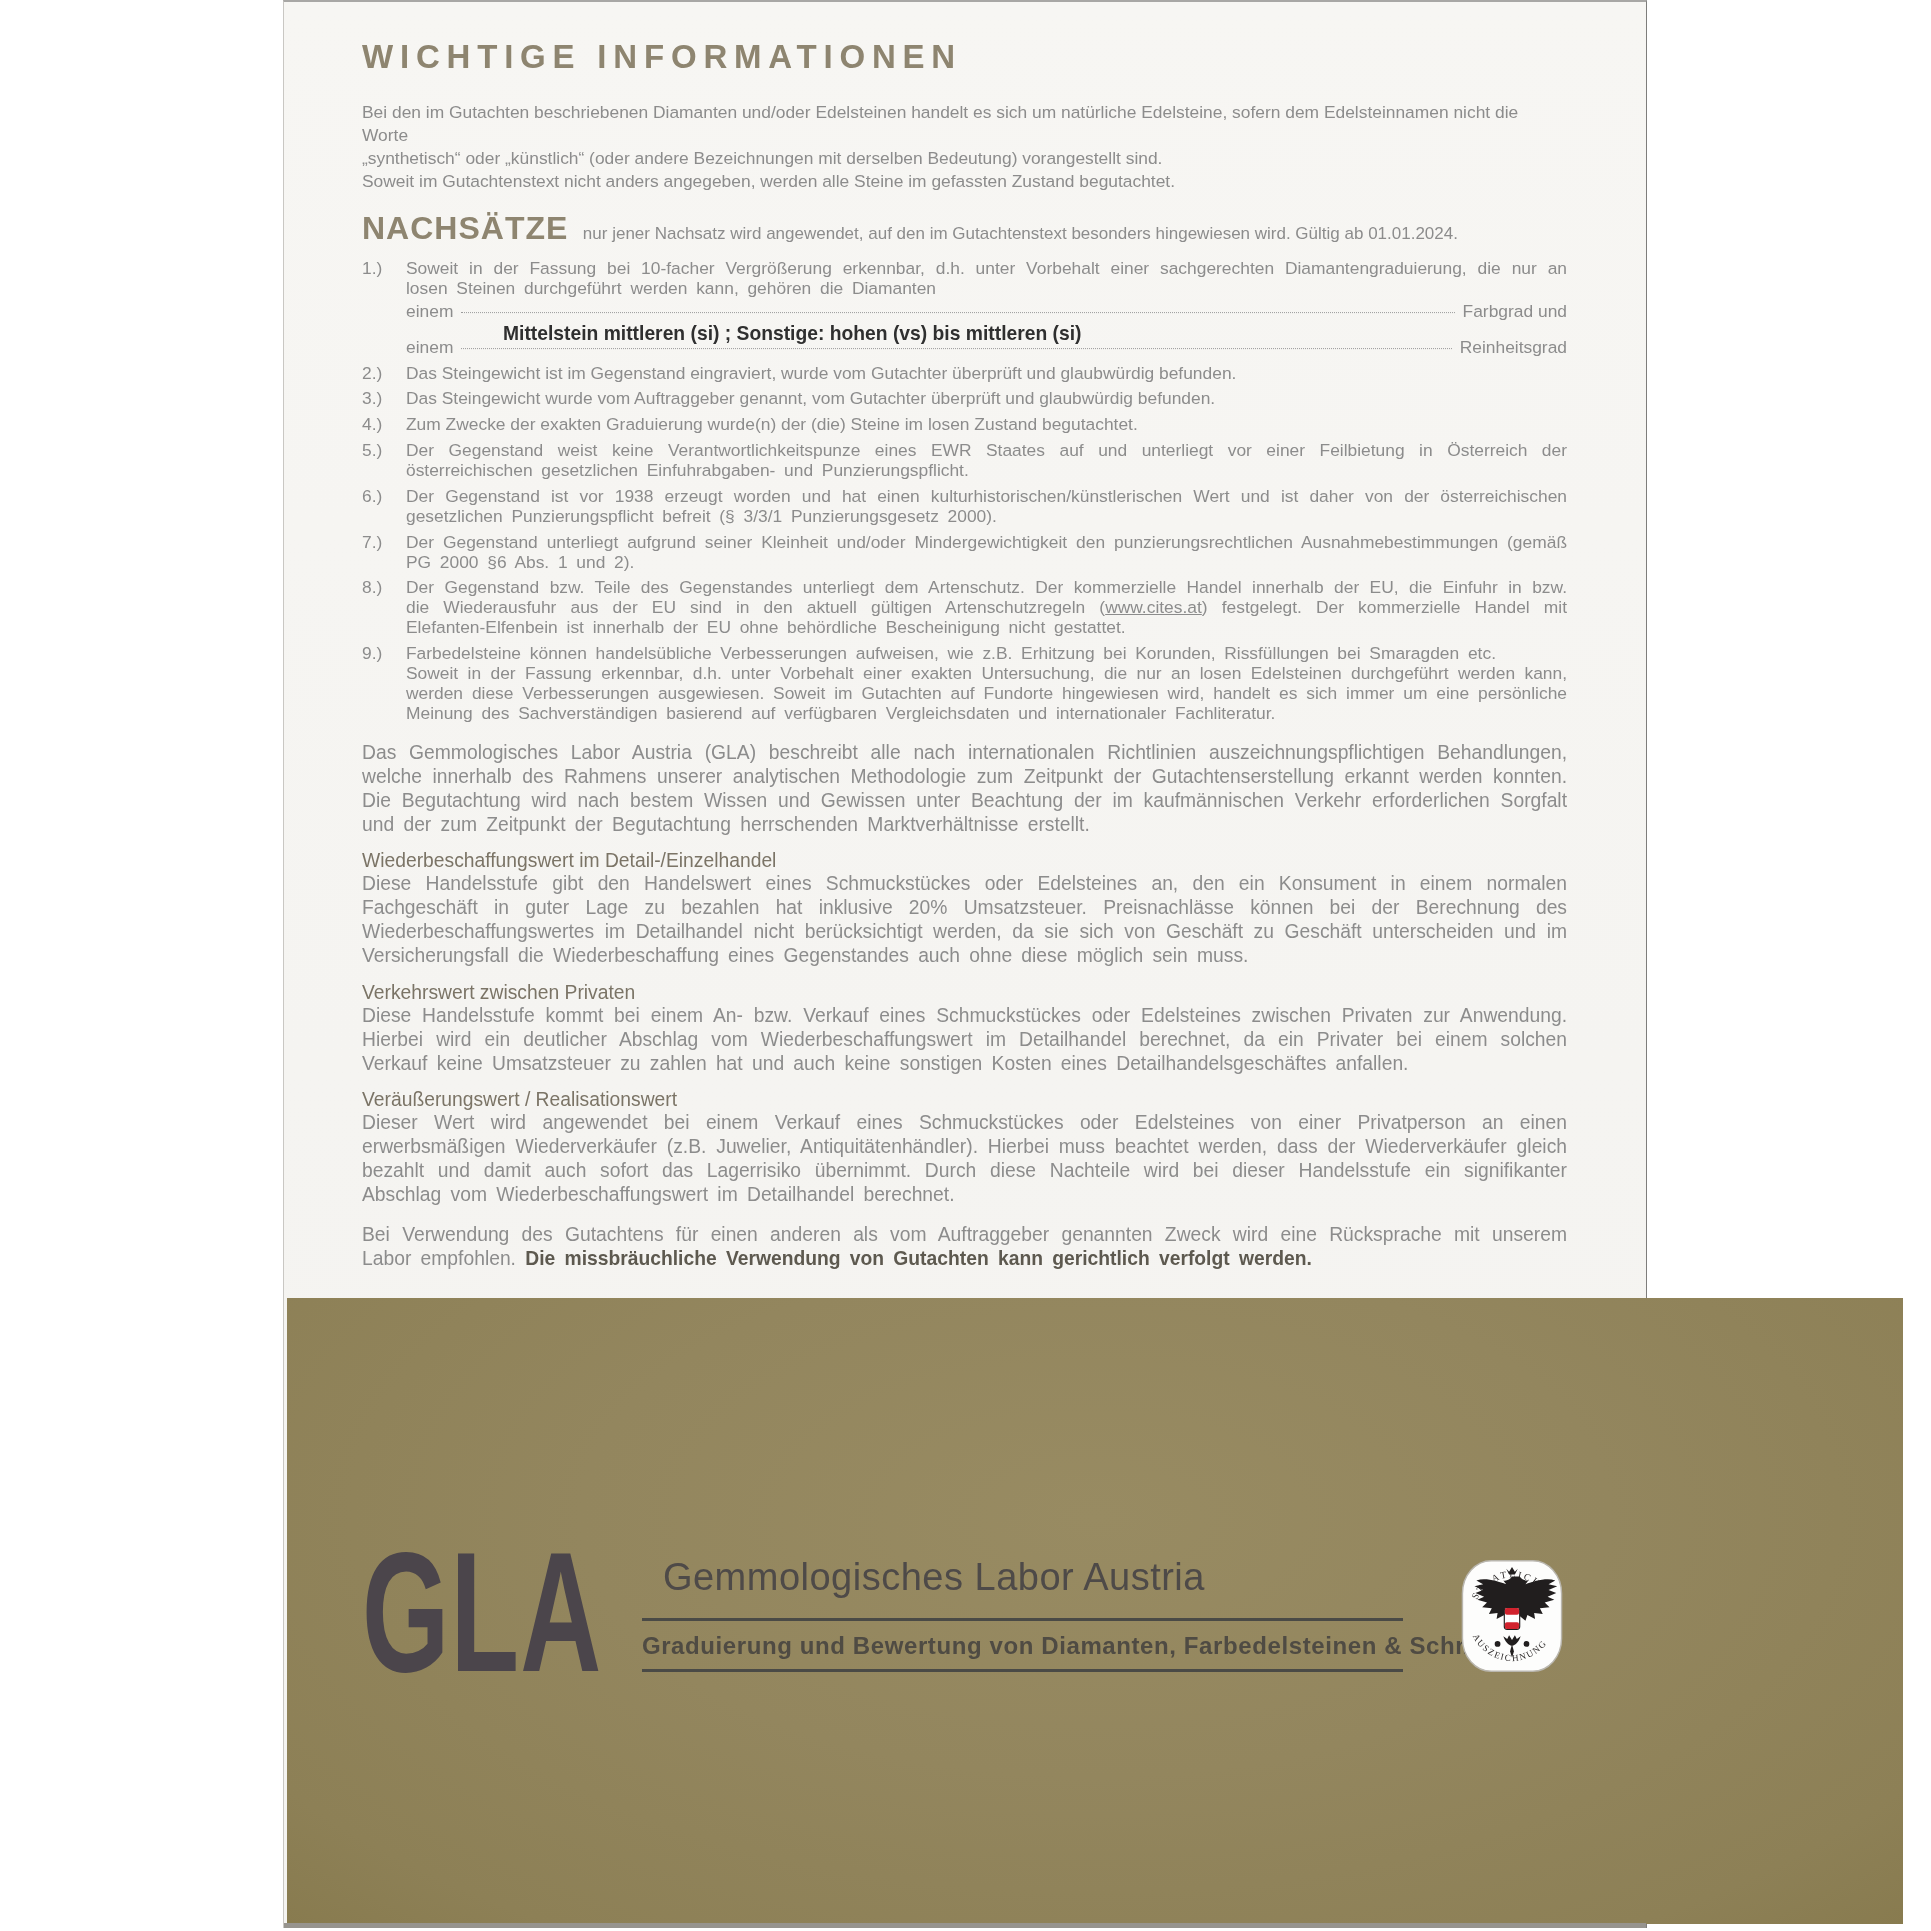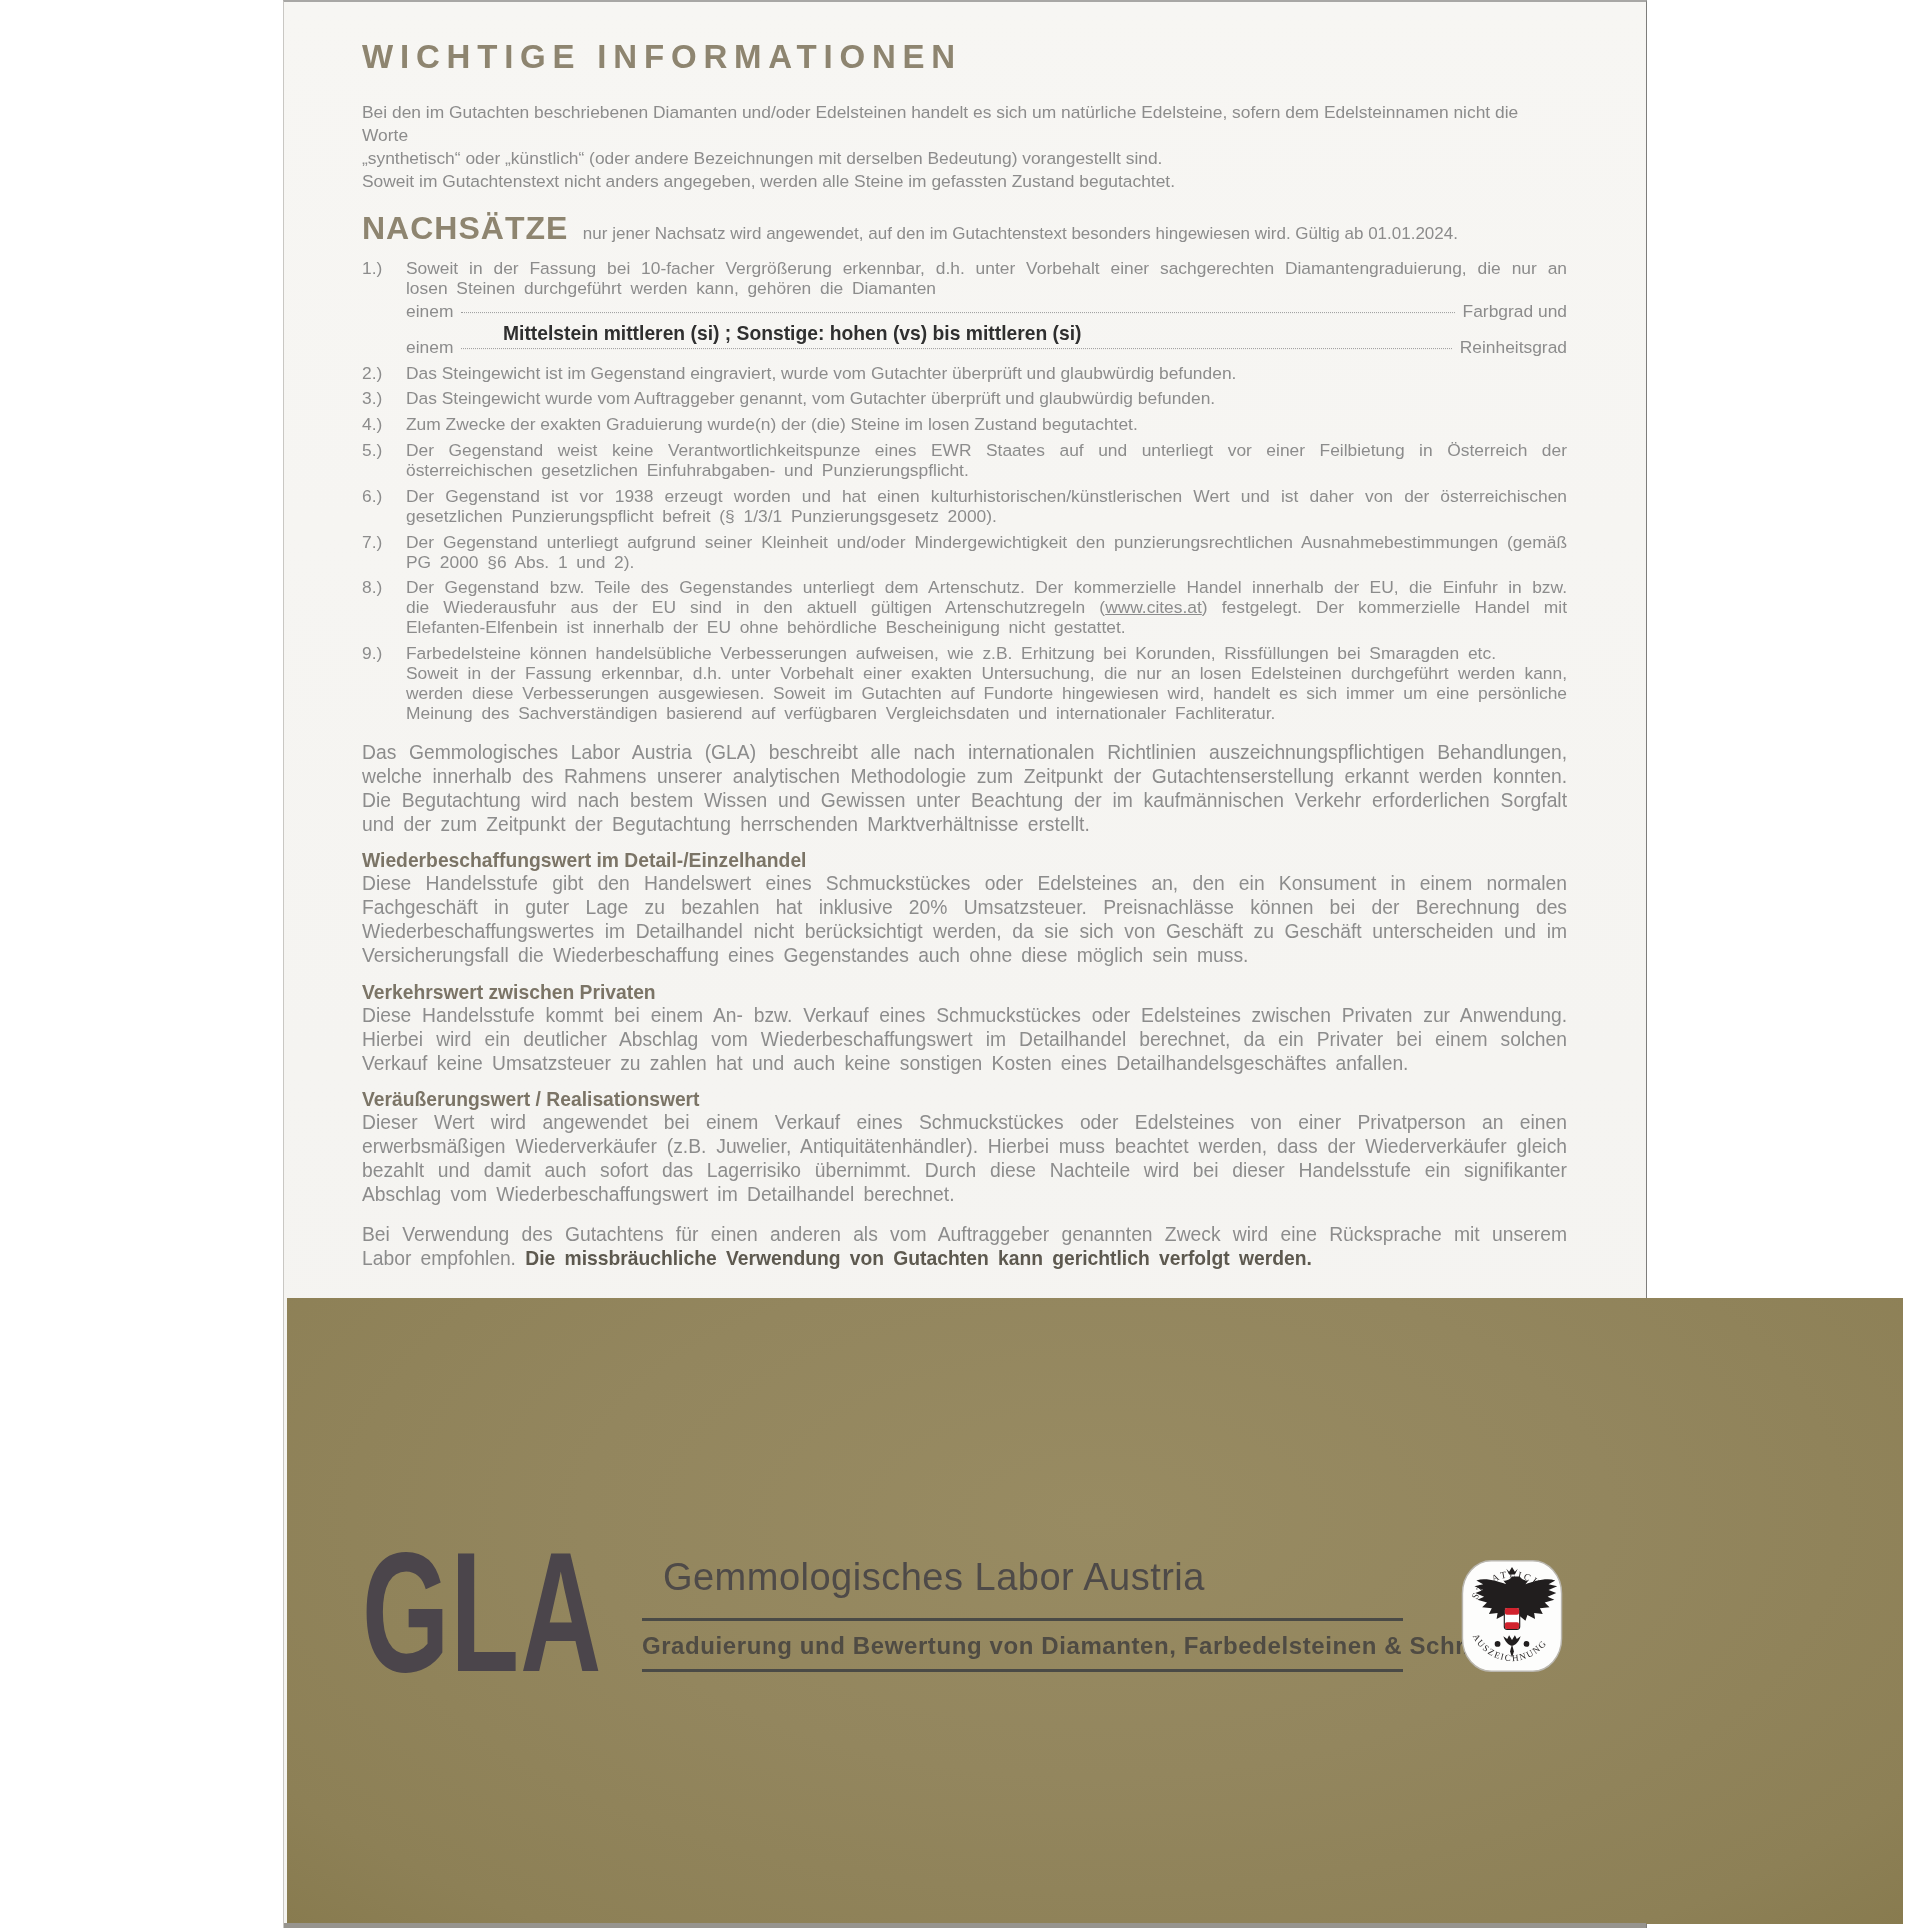--- a/index.html
+++ b/index.html
@@ -30,21 +30,21 @@
   .cites{color:#8c8c8c;text-decoration:underline;}
 
   .fill{margin-top:2.9px;}
   .fill .val{padding-left:97px;font-weight:bold;color:#2f2f2f;font-size:19.3px;line-height:21px;
     position:relative;z-index:1;margin-bottom:-7.7px;}
   .fill .row{display:flex;align-items:baseline;}
   .fill .lead{flex:1;border-bottom:1.9px dotted #9b9b9b;transform:translateY(-3.9px);margin:0 7.7px;}
 
   .para{font-size:19.3px;line-height:24px;margin:0;}
   .gla-para{margin-top:17.4px;}
-  .h3{font-size:19.3px;line-height:23px;font-weight:bold;color:#7b7466;margin:12.6px 0 0 0;}
+  .h3{font-size:19.3px;line-height:23px;font-weight:normal;color:#7b7466;margin:12.6px 0 0 0;}
   .closing{margin-top:15.4px;font-size:19.3px;line-height:24px;}
   .closing b{color:#5d594f;}
 
   
   #band{position:absolute;left:2.9px;top:1296px;width:1616px;height:626px;
     background:radial-gradient(ellipse at 50% 35%,#988b62 0%,#93865e 45%,#8d8056 85%,#887b4f 100%);}
   #gla-logo{position:absolute;left:75px;top:229px;font-size:170px;line-height:170px;font-weight:bold;
     color:#4b454b;transform:scaleX(0.66);transform-origin:left top;letter-spacing:1.9px;}
   #lab-name{position:absolute;left:376px;top:250px;font-size:38px;line-height:58px;font-weight:normal;
     color:#4e4a48;letter-spacing:0.5px;}
@@ -108,21 +108,21 @@
       <div class="item">
         <div class="num">4.)</div>
         <div class="body">Zum Zwecke der exakten Graduierung wurde(n) der (die) Steine im losen Zustand begutachtet.</div>
       </div>
       <div class="item">
         <div class="num">5.)</div>
         <div class="body just">Der Gegenstand weist keine Verantwortlichkeitspunze eines EWR Staates auf und unterliegt vor einer Feilbietung in Österreich der österreichischen gesetzlichen Einfuhrabgaben- und Punzierungspflicht.</div>
       </div>
       <div class="item">
         <div class="num">6.)</div>
-        <div class="body just">Der Gegenstand ist vor 1938 erzeugt worden und hat einen kulturhistorischen/künstlerischen Wert und ist daher von der österreichischen gesetzlichen Punzierungspflicht befreit (§ 1/3/1 Punzierungsgesetz 2000).</div>
+        <div class="body just">Der Gegenstand ist vor 1938 erzeugt worden und hat einen kulturhistorischen/künstlerischen Wert und ist daher von der österreichischen gesetzlichen Punzierungspflicht befreit (§ 3/3/1 Punzierungsgesetz 2000).</div>
       </div>
       <div class="item">
         <div class="num">7.)</div>
         <div class="body just">Der Gegenstand unterliegt aufgrund seiner Kleinheit und/oder Mindergewichtigkeit den punzierungsrechtlichen Ausnahmebestimmungen (gemäß PG 2000 §6 Abs. 1 und 2).</div>
       </div>
       <div class="item">
         <div class="num">8.)</div>
         <div class="body just">
           <span>Der Gegenstand bzw. Teile des Gegenstandes unterliegt dem Artenschutz. Der kommerzielle Handel innerhalb der EU, die Einfuhr in bzw. die Wiederausfuhr aus der EU sind in den aktuell gültigen Artenschutzregeln (</span><span class="cites">www.cites.at</span><span>) festgelegt. Der kommerzielle Handel mit Elefanten-Elfenbein ist innerhalb der EU ohne behördliche Bescheinigung nicht gestattet.</span>
         </div>

